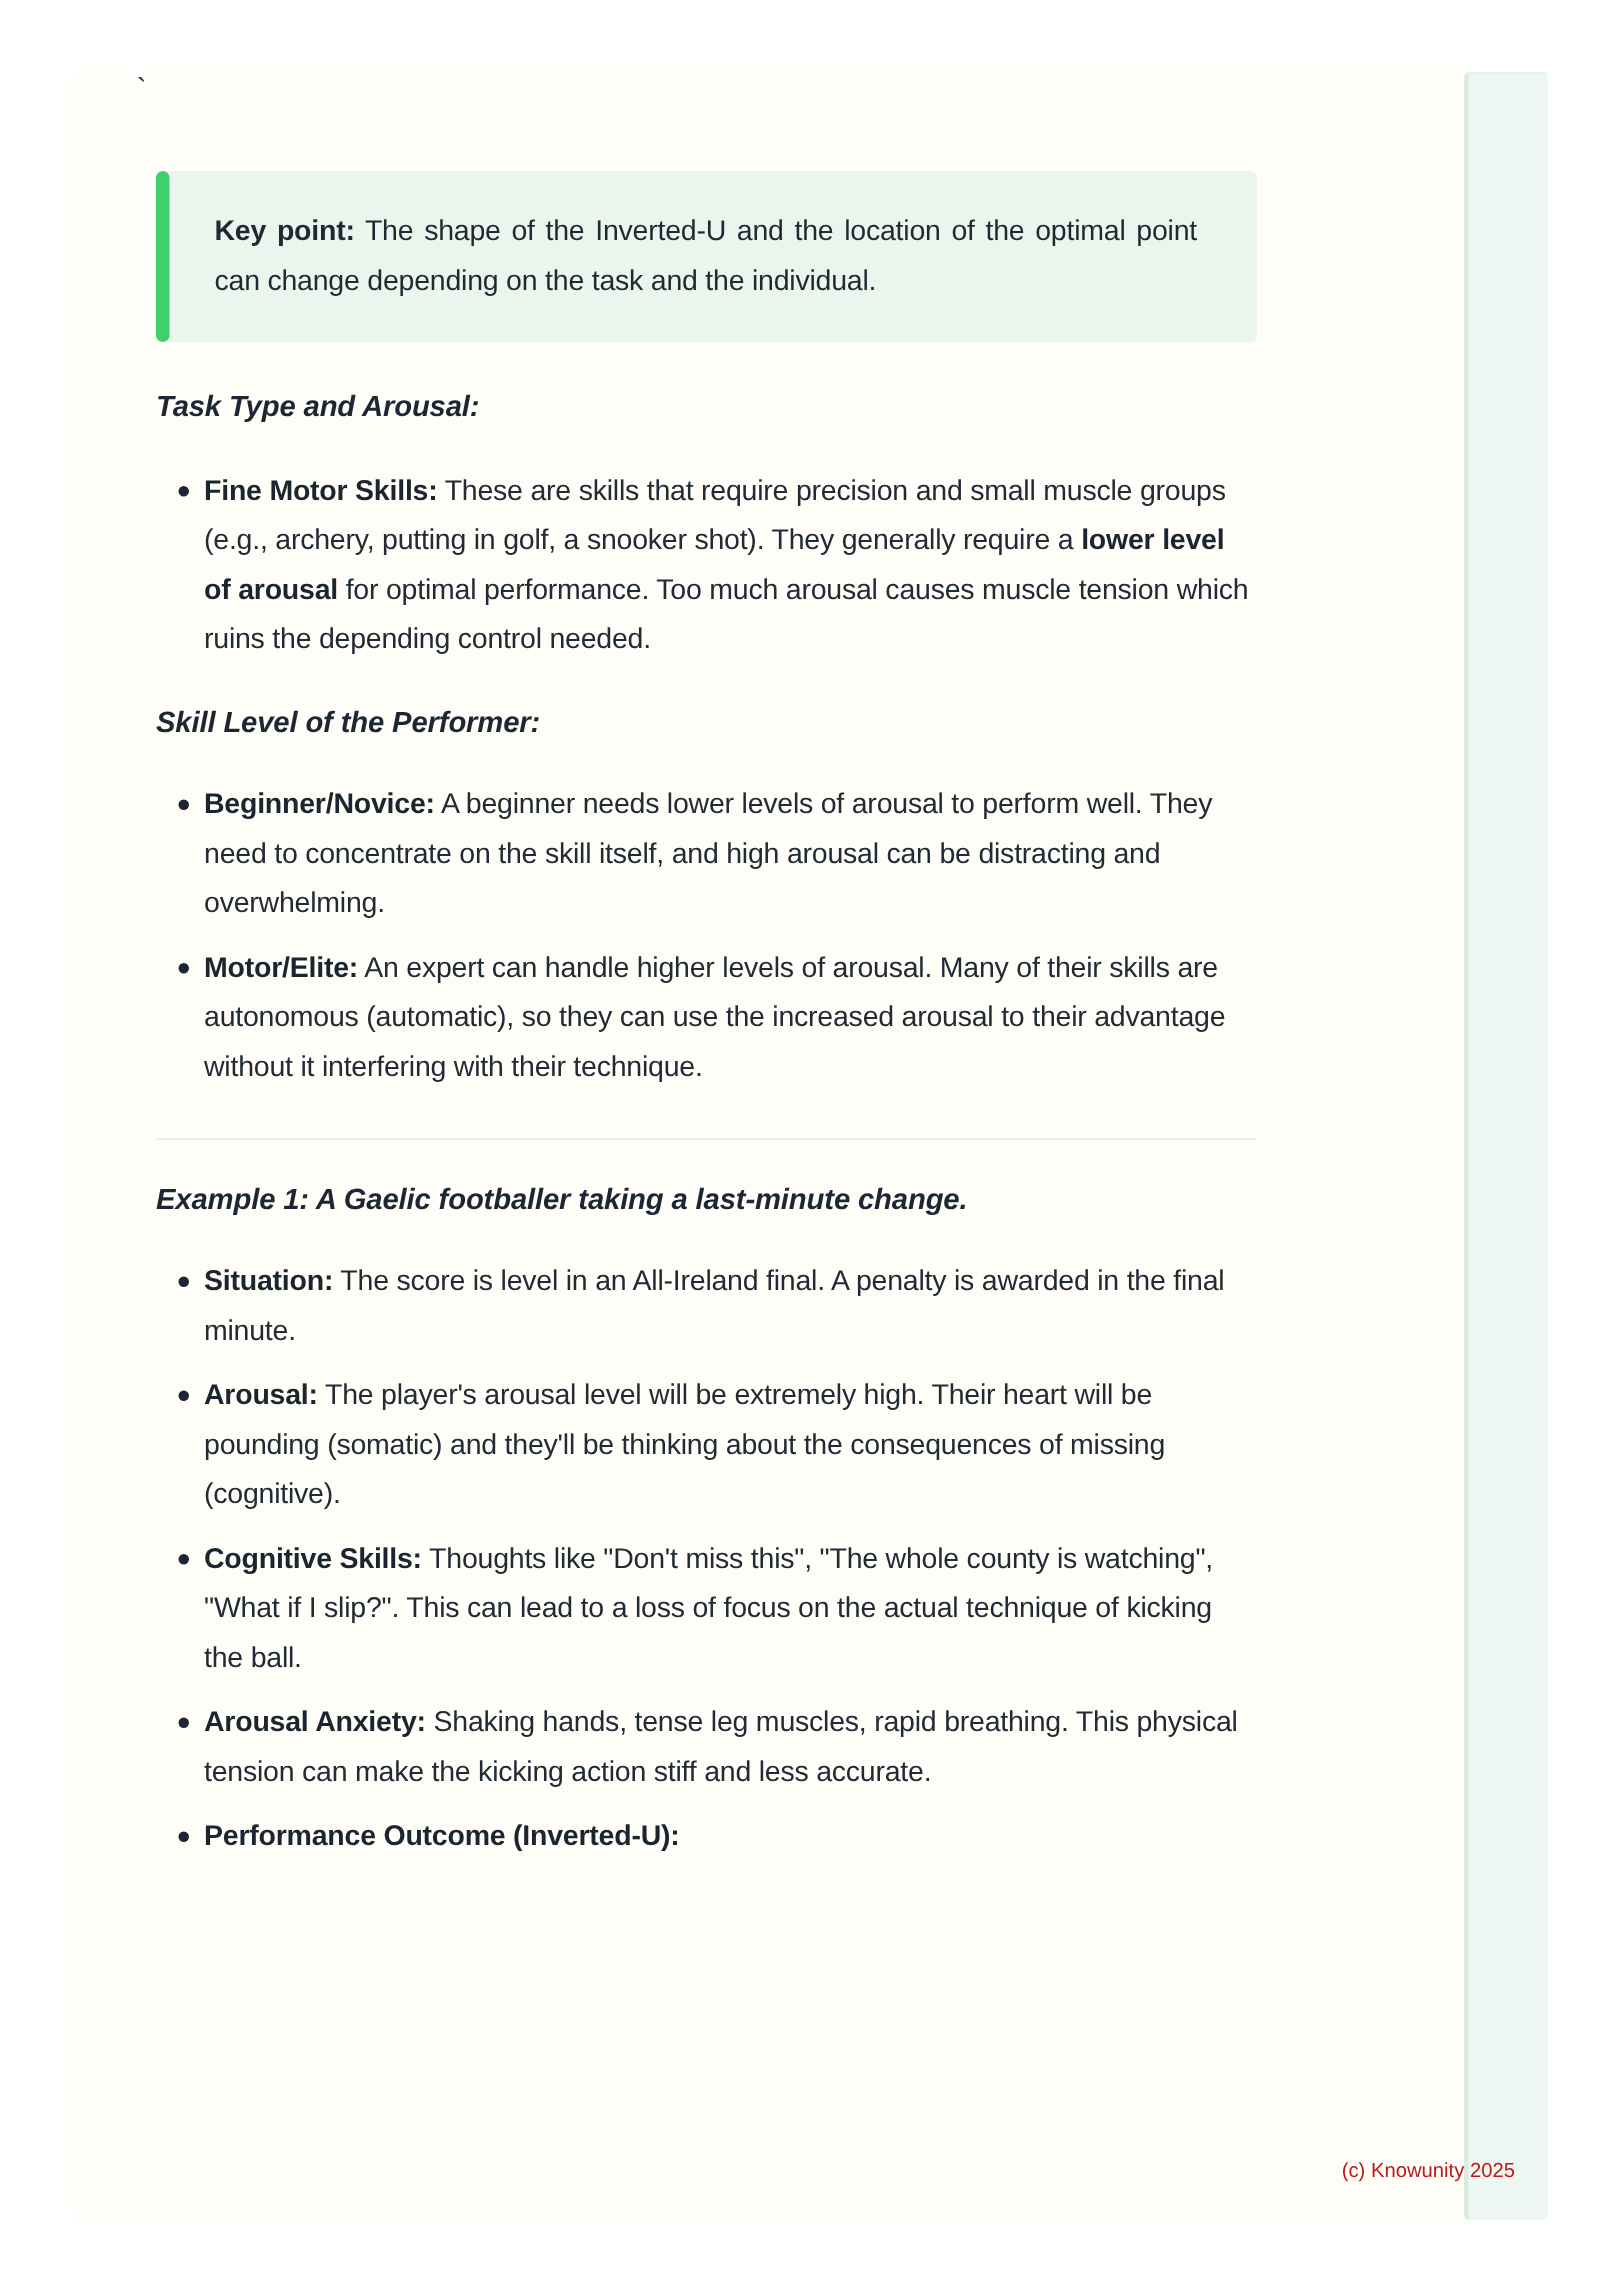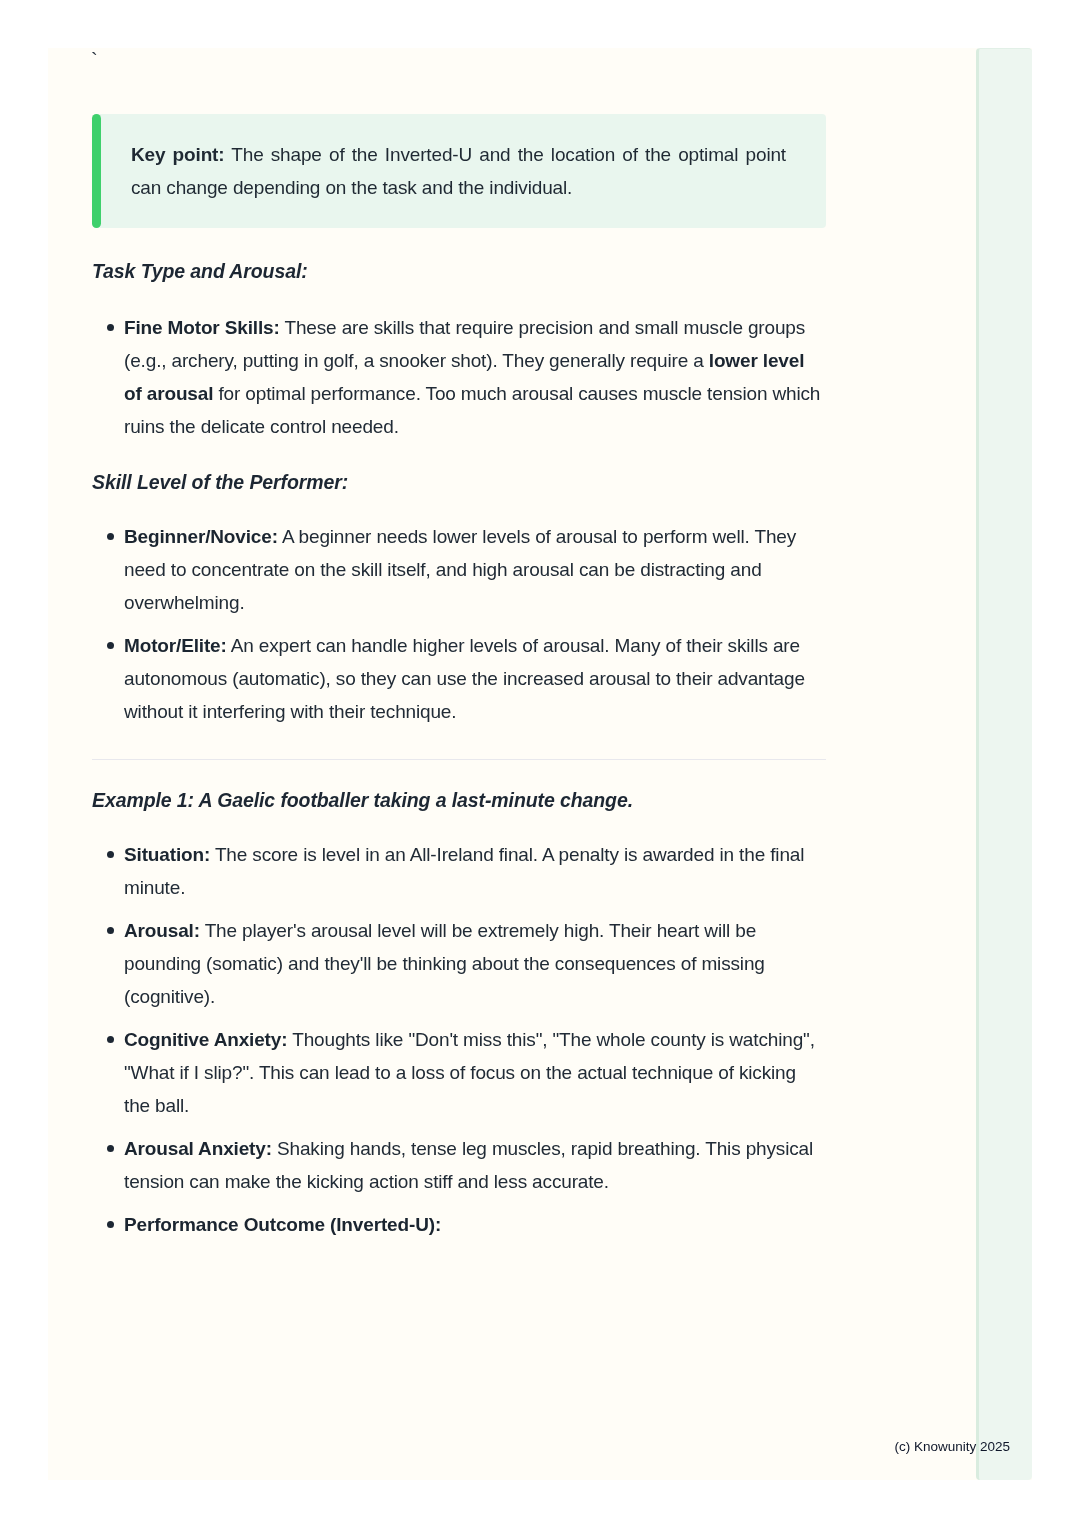--- a/index.html
+++ b/index.html
@@ -28,21 +28,21 @@
   }
   .backtick {
     position: absolute;
     left: 43px; top: 2px;
     font-size: 20px;
     color: #2a3440;
     line-height: 20px;
   }
   .content {
     position: relative;
-    margin-left: 44px;
+    margin-left: 56px;
     width: 734px;
     padding-top: 66px;
     color: #212b36;
   }
   .callout {
     position: relative;
     background: #e9f6ee;
     border-radius: 4px;
     padding: 24px 40px 24px 39px;
   }
@@ -107,21 +107,21 @@
     font-weight: 700;
     color: #a6e7c4;
     line-height: 30px;
     margin: 38px 0 0 0;
     letter-spacing: -0.2px;
   }
   .footer {
     position: absolute;
     right: 22px; bottom: 26px;
     font-size: 13.5px;
-    color: #0f172a;
+    color: #b91c1c;
     letter-spacing: 0;
   }
 </style>
 </head>
 <body>
 
 <div class="page">
   <div class="stripe"></div>
 
   <div class="backtick">`</div>
@@ -129,39 +129,39 @@
   <div class="content">
 
     <div class="callout">
       <div class="callout-bar"></div>
       <p class="callout-text"><b>Key point:</b><span> The shape of the Inverted-U and the location of the optimal point can change depending on the task and the individual.</span></p>
     </div>
 
     <h3 class="sub">Task Type and Arousal:</h3>
 
     <ul class="bullets">
-        <li><b>Fine Motor Skills:</b><span> These are skills that require precision and small muscle groups (e.g., archery, putting in golf, a snooker shot). They generally require a </span><b>lower level of arousal</b><span> for optimal performance. Too much arousal causes muscle tension which ruins the delicate control needed.</span></li>
+        <li><b>Fine Motor Skills:</b><span> These are skills that require precision and small muscle groups (e.g., archery, putting in golf, a snooker shot). They generally require a </span><b>lower level of arousal</b><span> for optimal performance. Too much arousal causes muscle tension which ruins the depending control needed.</span></li>
       </ul>
 
     <h3 class="sub skill">Skill Level of the Performer:</h3>
 
     <ul class="bullets tight">
         <li><b>Beginner/Novice:</b><span> A beginner needs lower levels of arousal to perform well. They need to concentrate on the skill itself, and high arousal can be distracting and overwhelming.</span></li>
         <li><b>Motor/Elite:</b><span> An expert can handle higher levels of arousal. Many of their skills are autonomous (automatic), so they can use the increased arousal to their advantage without it interfering with their technique.</span></li>
       </ul>
 
     <hr class="divider">
 
 
     <h3 class="sub example">Example 1: A Gaelic footballer taking a last-minute change.</h3>
 
     <ul class="bullets tight">
         <li><b>Situation:</b><span> The score is level in an All-Ireland final. A penalty is awarded in the final minute.</span></li>
         <li><b>Arousal:</b><span> The player's arousal level will be extremely high. Their heart will be pounding (somatic) and they'll be thinking about the consequences of missing (cognitive).</span></li>
-        <li><b>Cognitive Anxiety:</b><span> Thoughts like "Don't miss this", "The whole county is watching", "What if I slip?". This can lead to a loss of focus on the actual technique of kicking the ball.</span></li>
+        <li><b>Cognitive Skills:</b><span> Thoughts like "Don't miss this", "The whole county is watching", "What if I slip?". This can lead to a loss of focus on the actual technique of kicking the ball.</span></li>
         <li><b>Arousal Anxiety:</b><span> Shaking hands, tense leg muscles, rapid breathing. This physical tension can make the kicking action stiff and less accurate.</span></li>
         <li><b>Performance Outcome (Inverted-U):</b></li>
       </ul>
 
   </div>
 
   <div class="footer">(c) Knowunity 2025</div>
 </div>
 
 </body></html>

